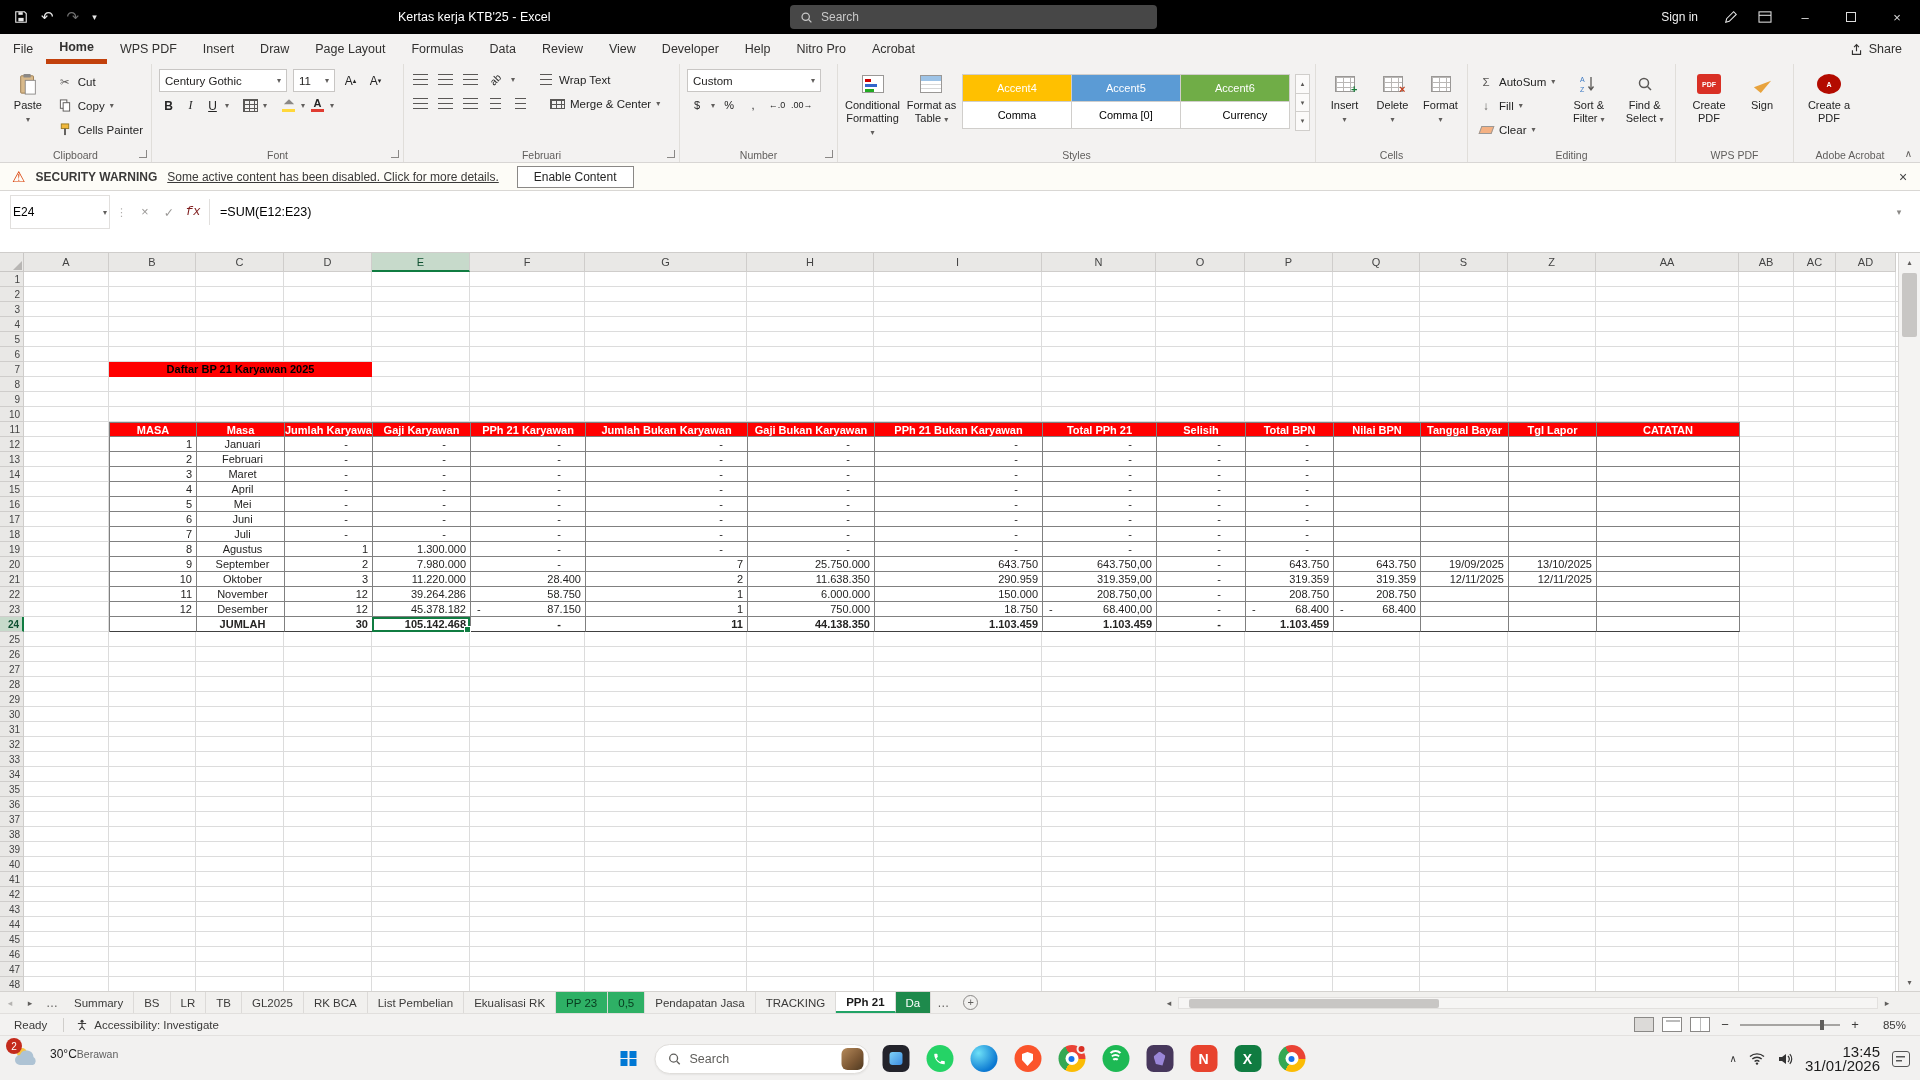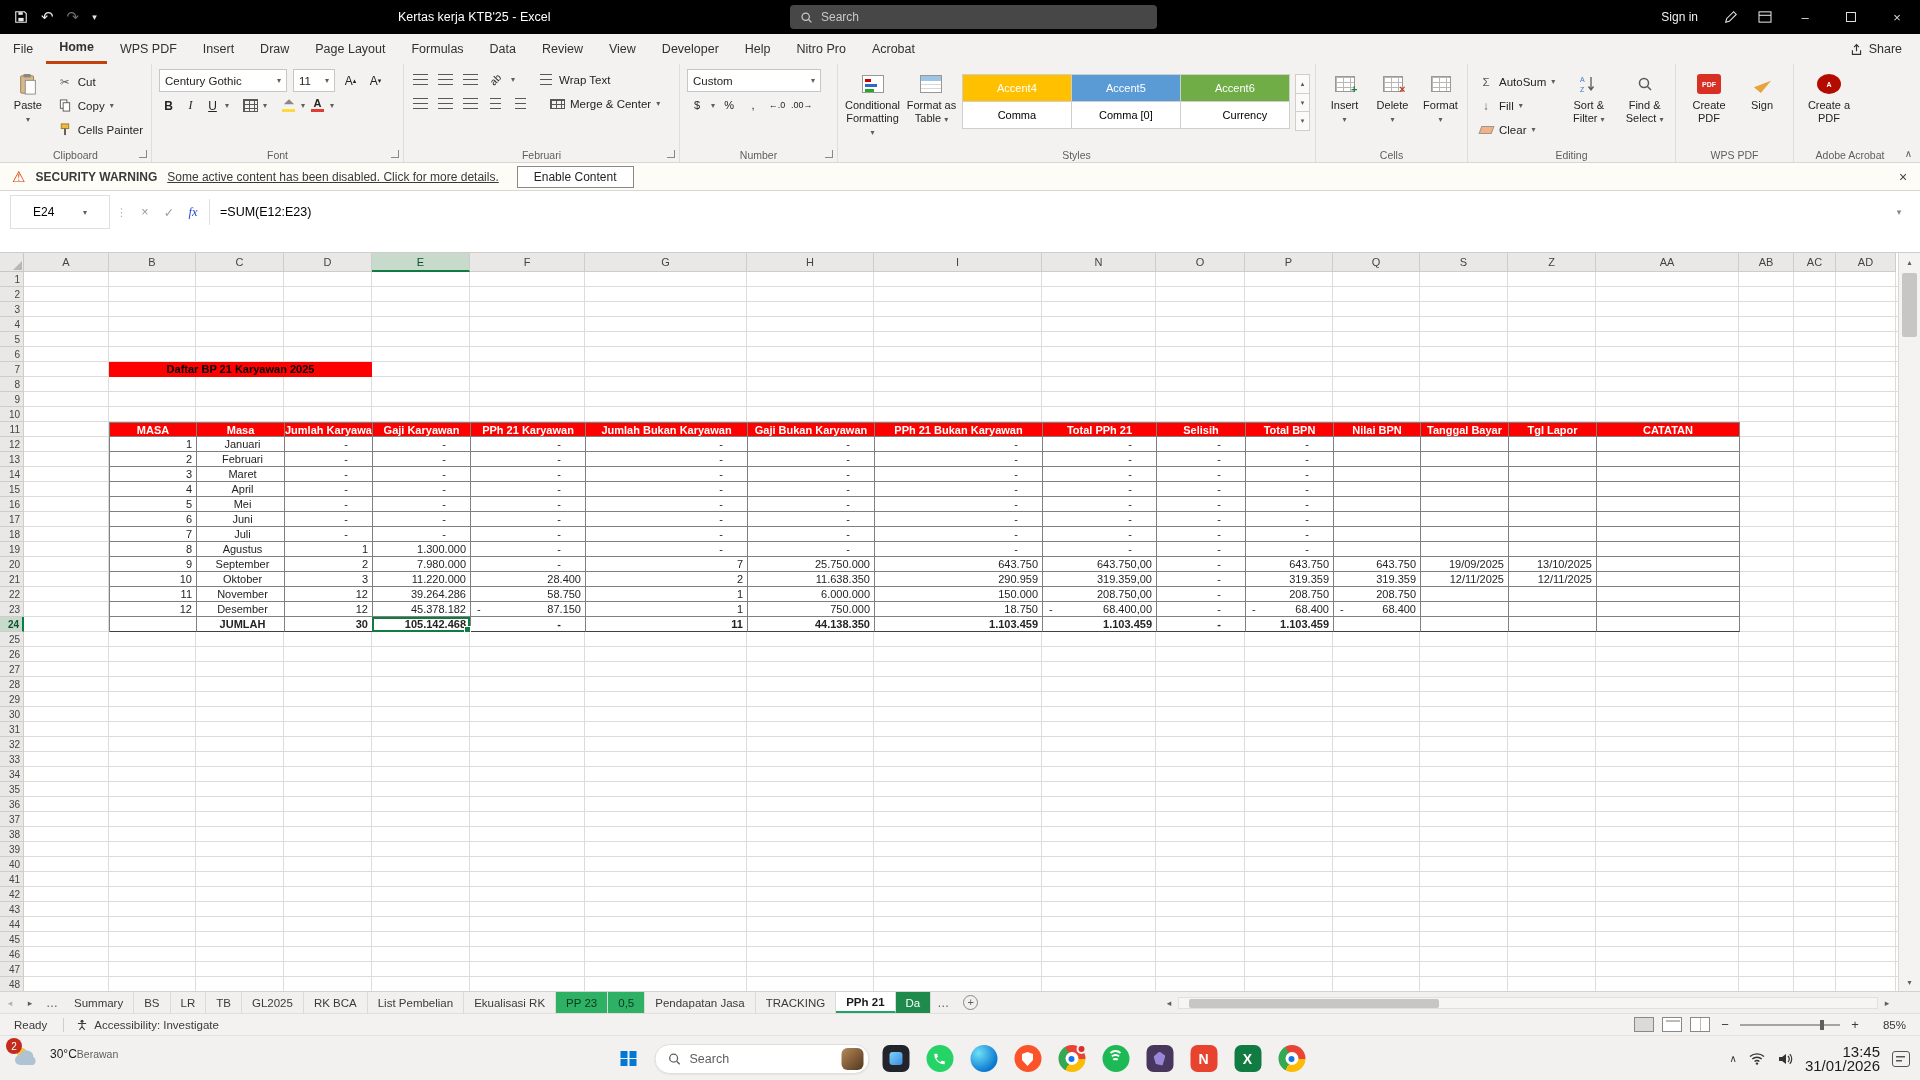--- a/index.html
+++ b/index.html
@@ -16,21 +16,21 @@
 .tb-search{position:absolute;left:790px;top:5px;width:367px;height:24px;background:#474747;border-radius:4px;display:flex;align-items:center;gap:8px;padding-left:10px;color:#c9c9c9;font-size:12px}
 .tb-right{position:absolute;right:0;top:0;height:34px;display:flex;align-items:center}
 .signin{font-size:12px;margin-right:16px;color:#f0f0f0}
 .tb-ic{width:34px;height:34px;display:flex;align-items:center;justify-content:center}
 .wc{width:46px;height:34px;display:flex;align-items:center;justify-content:center;color:#dcdcdc;font-size:13px}
 .wc .maxbox{width:10px;height:10px;border:1px solid #dcdcdc}
 
 
 .menubar{position:absolute;top:34px;left:0;right:0;height:30px;background:#f3f2f1;display:flex;align-items:stretch}
 .mtab{padding:0 13px;line-height:30px;font-size:12.5px;color:#323130;white-space:nowrap}
-.mtab.active{font-weight:700;border-bottom:3px solid #c2410c;line-height:27px}
+.mtab.active{font-weight:700;border-bottom:5px solid #c2410c;line-height:27px}
 .share{margin-left:auto;display:flex;align-items:center;gap:6px;padding:0 18px;font-size:12.5px;color:#323130}
 
 
 .ribbon{position:absolute;top:64px;left:0;right:0;height:99px;background:#f3f2f1;border-bottom:1px solid #d8d6d4;display:flex}
 .rgroup{position:relative;border-right:1px solid #e0deda;padding:5px 5px 16px 7px;display:flex;gap:5px;align-items:flex-start}
 .glabel{position:absolute;bottom:1px;left:0;right:0;text-align:center;font-size:10.5px;color:#605e5c}
 .launcher{position:absolute;bottom:4px;right:4px;width:8px;height:8px;border-right:1.5px solid #8a8886;border-bottom:1.5px solid #8a8886}
 .big-btn{width:56px;display:flex;flex-direction:column;align-items:center;padding-top:3px;gap:3px;font-size:11px;line-height:13px;color:#242424;text-align:center}
 .bi{width:26px;height:24px;display:flex;align-items:center;justify-content:center}
 .dd{font-size:8px;color:#605e5c}
@@ -63,24 +63,24 @@
 .msgbar{position:absolute;top:163px;left:0;right:0;height:28px;background:#fdfcf7;border-bottom:1px solid #d9d7d4;display:flex;align-items:center;gap:10px;padding-left:12px}
 .warn-ic{color:#D83B01;font-size:15px}
 .sec-title{font-weight:700;font-size:12px;color:#3b3a39}
 .sec-link{font-size:12px;color:#3b3a39;text-decoration:underline}
 .enable-btn{border:1px solid #8a8886;background:#fff;padding:3px 16px;font-size:12px;color:#242424;margin-left:8px}
 .msg-close{margin-left:auto;width:34px;text-align:center;color:#444;font-size:14px}
 
 
 .fbar{position:absolute;top:191px;left:0;right:0;height:62px;background:#fff;border-bottom:1px solid #cfcdcb}
 .fbar-row{position:absolute;top:8px;left:10px;right:10px;height:26px;display:flex;align-items:center}
-.namebox{width:100px;height:34px;border:1px solid #e1dfdd;display:flex;align-items:center;justify-content:space-between;padding:0 22px;font-size:12px;color:#000}
+.namebox{width:100px;height:34px;border:1px solid #e1dfdd;display:flex;align-items:center;justify-content:space-between;padding:0 2px;font-size:12px;color:#000}
 .fb-dots{color:#b0aeac;padding:0 6px;font-size:11px}
 .fbtn{width:24px;text-align:center;color:#9a9896;font-size:12.5px}
-.fbtn.fx{font-style:italic;font-family:Liberation Serif, serif;color:#1d4ed8}
+.fbtn.fx{font-style:italic;font-family:Liberation Mono, monospace;color:#7f1d1d}
 .fb-input{flex:1;height:26px;line-height:26px;padding-left:10px;font-size:12.5px;color:#000;border-left:1px solid #e1dfdd;margin-left:4px}
 .fb-chev{width:22px;text-align:center;color:#8a8886;font-size:9px}
 
 
 .sheet{position:absolute;top:253px;left:0;width:1898px;height:738px;background:#fff;overflow:hidden}
 .corner{position:absolute;top:0;left:0;width:24px;height:19px;background:#e9e8e6;border-right:1px solid #c9c7c5;border-bottom:1px solid #c9c7c5}
 .corner::after{content:'';position:absolute;right:1px;bottom:1px;border-left:9px solid transparent;border-bottom:9px solid #b8b6b4}
 .colheads{position:absolute;top:0;left:24px;right:0;height:19px;display:flex;overflow:hidden}
 .chd{height:19px;border-right:1px solid #cfcdcb;border-bottom:1px solid #cfcdcb;background:#e9e8e6;font-size:11px;color:#444;display:flex;align-items:center;justify-content:center;flex:none}
 .chd.sel{background:#c7dacb;border-bottom:2px solid #107C41;color:#0f5132}

